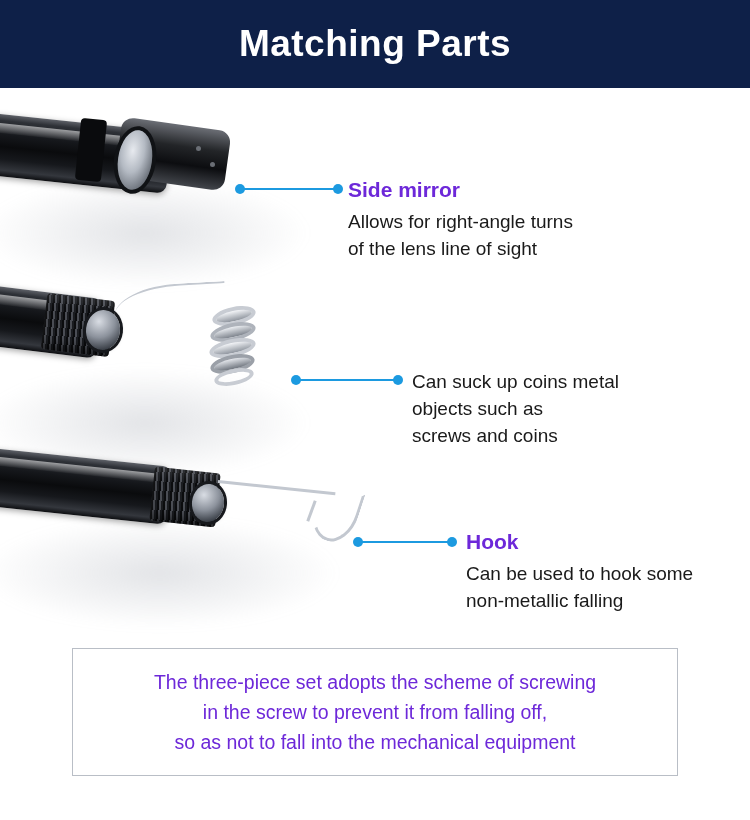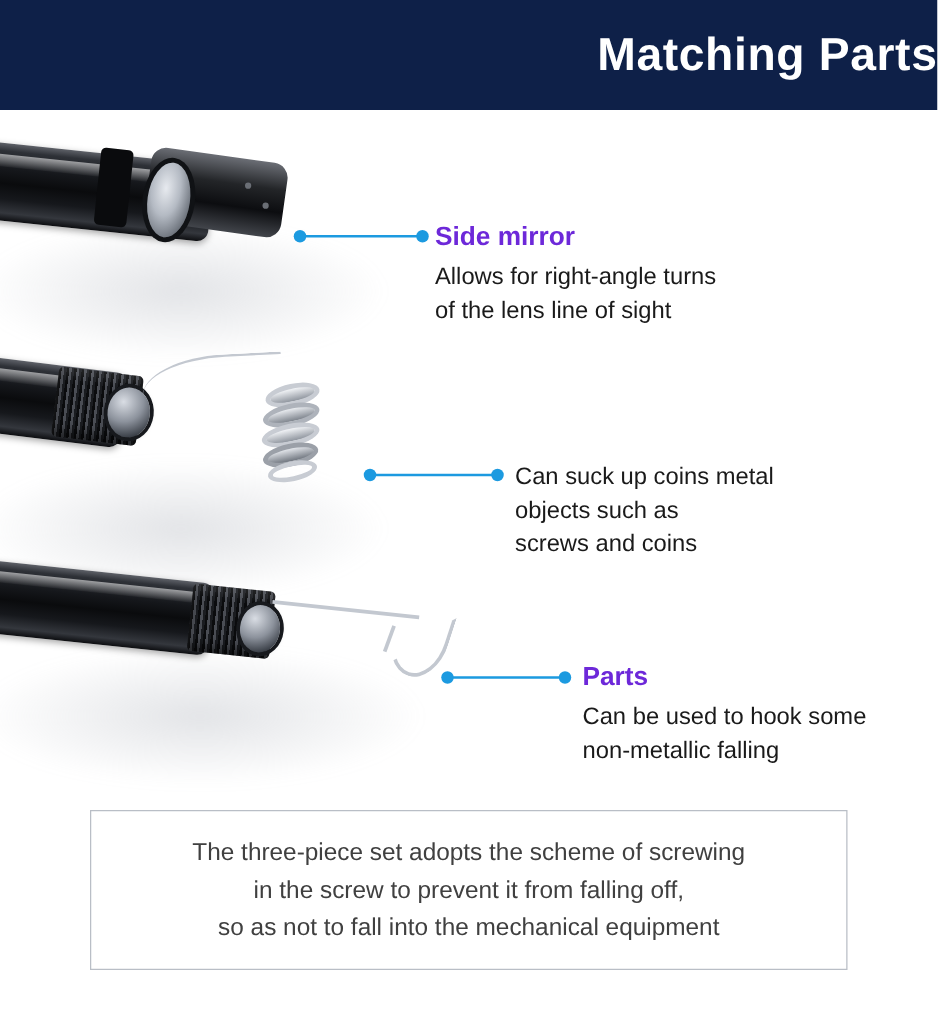--- a/index.html
+++ b/index.html
@@ -16,21 +16,21 @@
   }
 
   
   .header {
     position: absolute;
     left: 0; top: 0;
     width: 750px; height: 88px;
     background: #0e2048;
     display: flex;
     align-items: center;
-    justify-content: flex-end;
+    justify-content: center;
   }
   .header-title {
     color: #ffffff;
     font-size: 37px;
     font-weight: bold;
     letter-spacing: 0.5px;
   }
 
   
   .photo-area {
@@ -135,21 +135,21 @@
     left: 72px; top: 648px;
     width: 606px; height: 128px;
     border: 1px solid #b9bec6;
     background: #ffffff;
     display: flex;
     flex-direction: column;
     align-items: center;
     justify-content: center;
   }
   .note-line {
-    color: #404040;
+    color: #6d28d9;
     font-size: 19.5px;
     line-height: 30px;
     text-align: center;
     white-space: nowrap;
   }
 </style>
 </head>
 <body>
 
 <div class="page">
@@ -242,21 +242,21 @@
 
     <div class="callout" style="left:412px; top:280px; width:330px;">
       <div class="callout-desc">
         <div>Can suck up coins metal</div>
         <div>objects such as</div>
         <div>screws and coins</div>
       </div>
     </div>
 
     <div class="callout" style="left:466px; top:442px; width:280px;">
-      <div class="callout-title">Parts</div>
+      <div class="callout-title">Hook</div>
       <div class="callout-desc">
         <div>Can be used to hook some</div>
         <div>non-metallic falling</div>
       </div>
     </div>
 
   </div>
 
   <div class="note-box">
     <div class="note-line">The three-piece set adopts the scheme of screwing</div>

